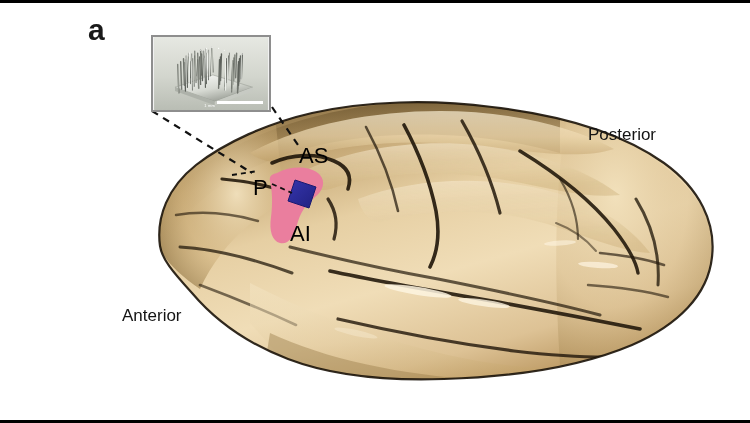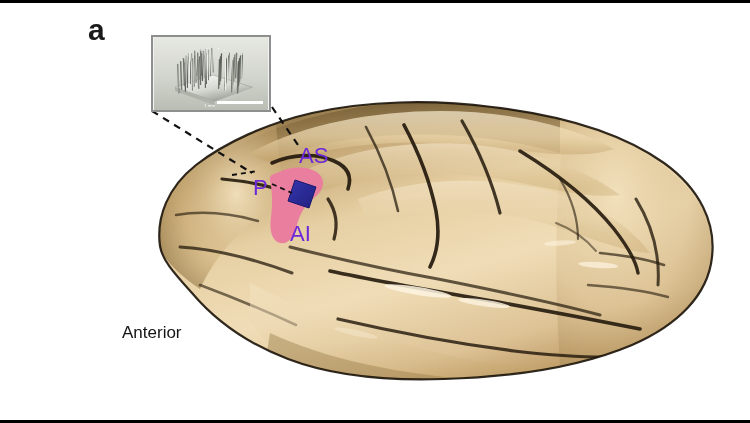--- a/index.html
+++ b/index.html
@@ -38,26 +38,26 @@
     letter-spacing: 0px;
   }
   .orient-label {
     position: absolute;
     font-size: 17px;
     color: #141414;
     font-family: "Liberation Sans", sans-serif;
     white-space: nowrap;
   }
   #label-posterior { left: 588px; top: 122px; }
-  #label-anterior  { left: 122px; top: 320px; }
+  #label-anterior  { left: 122px; top: 303px; }
 
   .region-label {
     position: absolute;
     font-size: 22px;
-    color: #6d28d9;
+    color: #000000;
     font-family: "Liberation Sans", sans-serif;
     white-space: nowrap;
   }
   #label-as { left: 299px; top: 140px; }
   #label-ai { left: 290px; top: 218px; }
   #label-p  { left: 253px; top: 172px; }
 
   
   #inset {
     position: absolute;
@@ -412,19 +412,20 @@
         <circle cx="37" cy="17" r="0.6"></circle>
         <circle cx="93" cy="18" r="0.6"></circle>
       </g>
     </svg>
     <div id="inset-scale-text">1 mm</div>
     <div id="inset-scalebar"></div>
   </div>
 
   <div class="panel-label">a</div>
 
+  <div class="orient-label" id="label-posterior">Posterior</div>
   <div class="orient-label" id="label-anterior">Anterior</div>
 
   <div class="region-label" id="label-as">AS</div>
   <div class="region-label" id="label-p">P</div>
   <div class="region-label" id="label-ai">AI</div>
 
 </div>
 
 </body></html>

